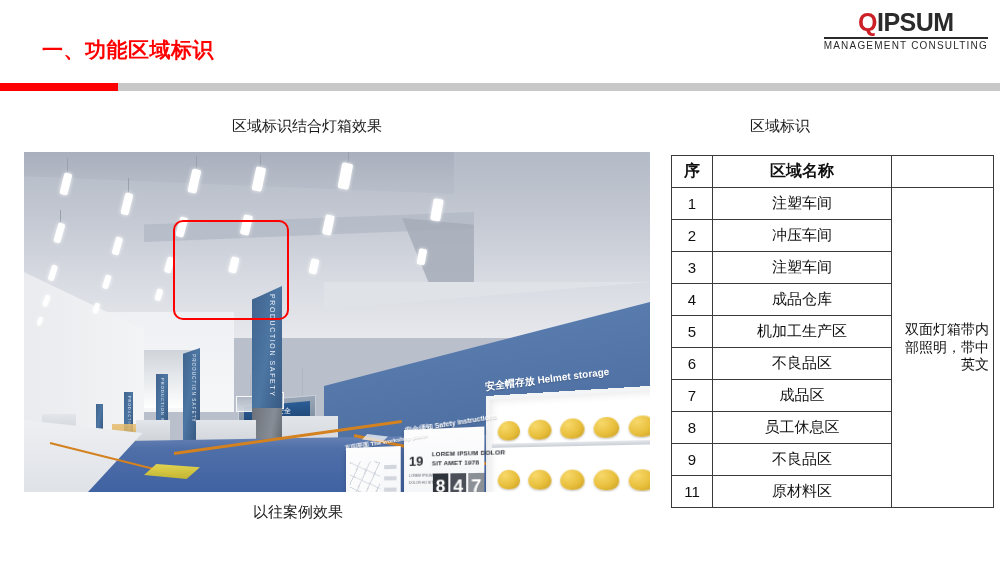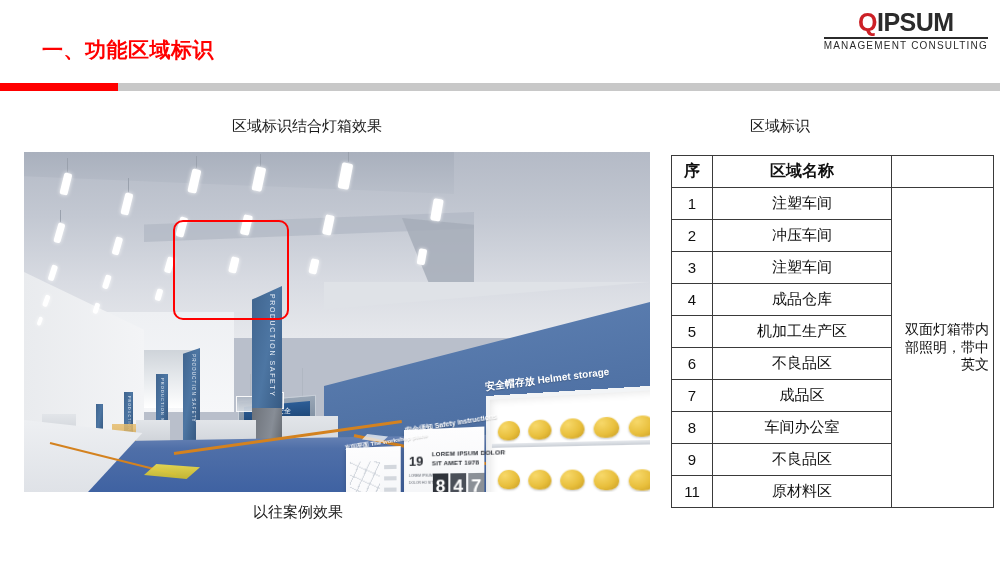--- a/index.html
+++ b/index.html
@@ -545,21 +545,21 @@
     <tr>
       <td>6</td>
       <td>不良品区</td>
     </tr>
     <tr>
       <td>7</td>
       <td>成品区</td>
     </tr>
     <tr>
       <td>8</td>
-      <td>车间办公室</td>
+      <td>员工休息区</td>
     </tr>
     <tr>
       <td>9</td>
       <td>不良品区</td>
     </tr>
     <tr>
       <td>11</td>
       <td>原材料区</td>
     </tr>
   </tbody>

